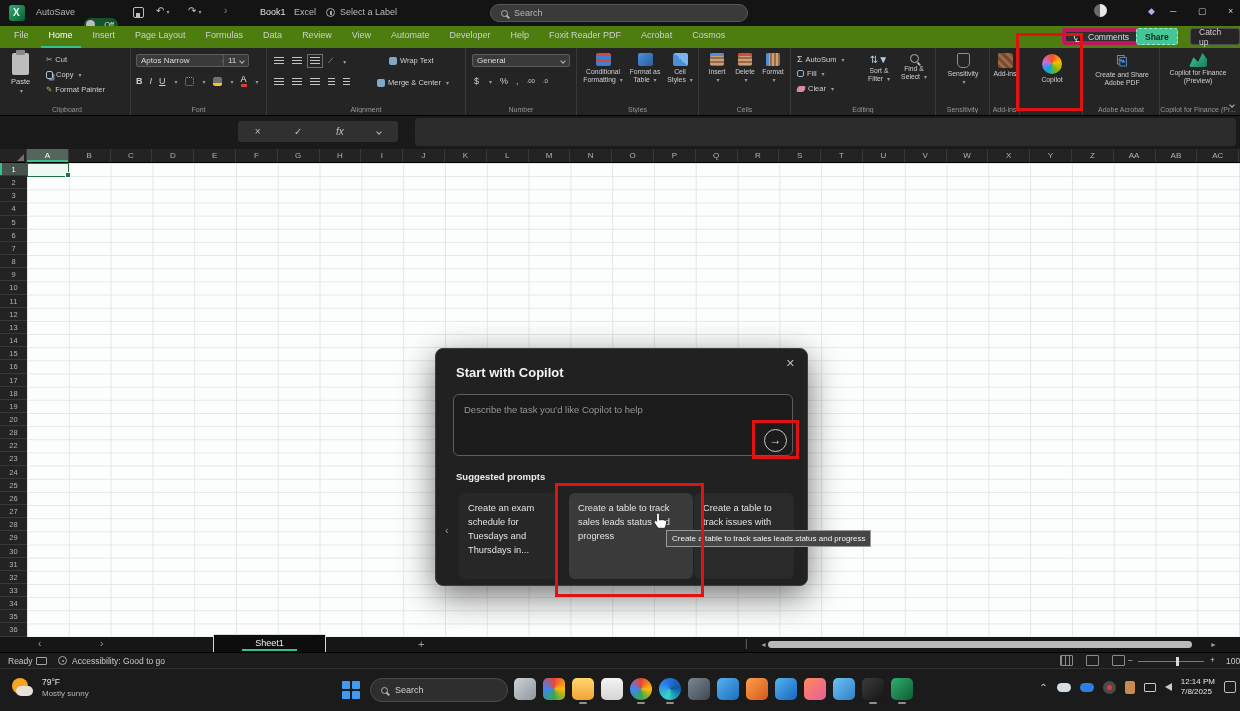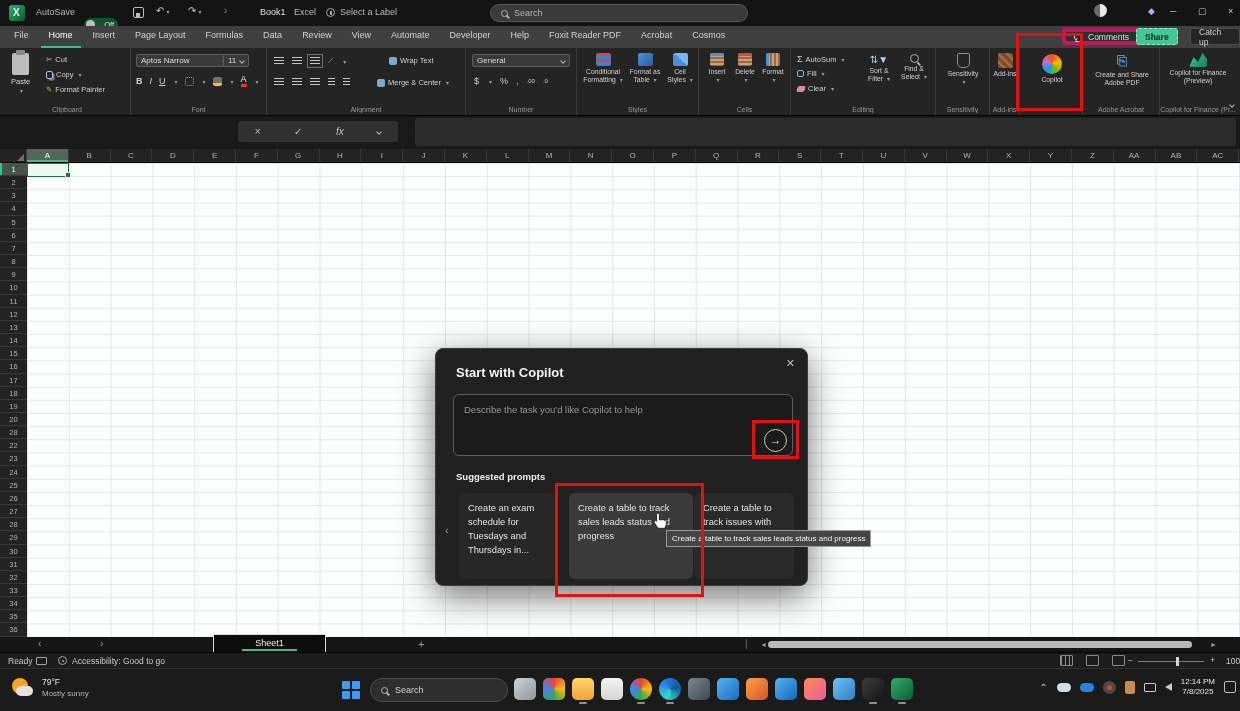--- a/index.html
+++ b/index.html
@@ -24,21 +24,21 @@
   .ic-save::after{content:"";position:absolute;left:2px;bottom:0;width:4px;height:4px;background:#bdbdbd}
   .ic-shield{position:absolute;width:9px;height:9px;border:1.2px solid #a9a9a9;border-radius:50%}
   .ic-shield::after{content:"";position:absolute;left:3px;top:2px;width:1.5px;height:4px;background:#a9a9a9}
   #tb-search{position:absolute;left:490px;top:4px;width:258px;height:18px;border-radius:9px;background:#3a3a3a;border:1px solid #585858;display:flex;align-items:center;gap:6px;padding-left:10px;font-size:9px;color:#b5b5b5}
   .mag{display:inline-block;width:7px;height:7px;border:1.5px solid #b0b0b0;border-radius:50%;position:relative;flex:none}
   .mag::after{content:"";position:absolute;width:4px;height:1.5px;background:#b0b0b0;transform:rotate(45deg);right:-3px;bottom:-2px}
   #avatar{position:absolute;left:1094px;top:4px;width:13px;height:13px;border-radius:50%;background:linear-gradient(90deg,#6b6b6b 50%,#e8e8e8 50%)}
   .winc{position:absolute;top:6px;font-size:9px;color:#cfcfcf}
 
   
-  #tabsrow{position:absolute;left:0;top:26px;width:100%;height:22px;background:#404040}
+  #tabsrow{position:absolute;left:0;top:26px;width:100%;height:22px;background:#4d7c0f}
   #tabs{position:absolute;left:6px;top:0;height:22px;display:flex;gap:4px}
   .rtab{padding:4px 8px 3px;font-size:9px;color:#d0d0d0;white-space:nowrap}
   .rtab.active{color:#fff;font-weight:normal;border-bottom:2.5px solid var(--teal)}
   .pill{position:absolute;top:2px;height:17px;border-radius:3px;display:flex;align-items:center;gap:5px;padding:0 8px;font-size:8.5px}
   #btn-comments{left:1062px;background:#2e2e2e;border:4px solid #be185d;color:#ddd}
   .ic-bubble{width:9px;height:7px;border:1.2px solid #cfcfcf;border-radius:2px;position:relative}
   .ic-bubble::after{content:"";position:absolute;left:1px;bottom:-3px;width:3px;height:3px;background:#1c1c1c;border-left:1.2px solid #cfcfcf;border-bottom:1.2px solid #cfcfcf;transform:skewX(-20deg)}
   #btn-share{left:1136px;background:#43c796;color:#09291c;font-weight:bold;border:1px dashed #9fe9cd}
   #btn-catchup{left:1190px;background:#252525;border:1px solid #4c4c4c;color:#cfcfcf}
 
@@ -130,21 +130,21 @@
   .tapp.circ{border-radius:50%}
   .tapp.run::after{content:"";position:absolute;left:7px;bottom:-4px;width:8px;height:2px;border-radius:1px;background:#8f8f8f}
   #tray{position:absolute;right:4px;top:8px;display:flex;align-items:center;gap:9px}
   .tric{font-size:10px;color:#cfcfcf}
   .cloud{width:14px;height:9px;border-radius:5px}
   .rec{width:13px;height:13px;border-radius:50%;background:#4a4a4a;position:relative}
   .rec::after{content:"";position:absolute;left:4px;top:4px;width:5px;height:5px;border-radius:50%;background:#e33}
   .keyic{width:10px;height:13px;background:#c98b4b;border-radius:2px}
   .castic{width:12px;height:9px;border:1.2px solid #c9c9c9;border-radius:1px}
   .spk{width:0;height:0;border-top:4px solid transparent;border-bottom:4px solid transparent;border-right:7px solid #c9c9c9}
-  #clock{text-align:center;font-size:8px;color:#e3e3e3;line-height:1.3}
+  #clock{text-align:left;font-size:8px;color:#e3e3e3;line-height:1.3}
   .notif{width:12px;height:12px;border:1.2px solid #bdbdbd;border-radius:2px}
 </style>
 </head>
 <body>
 
 <div id="screen">
 
   <div id="titlebar">
     <div id="logo"></div>
     <span class="t" style="left:36px">AutoSave</span>

